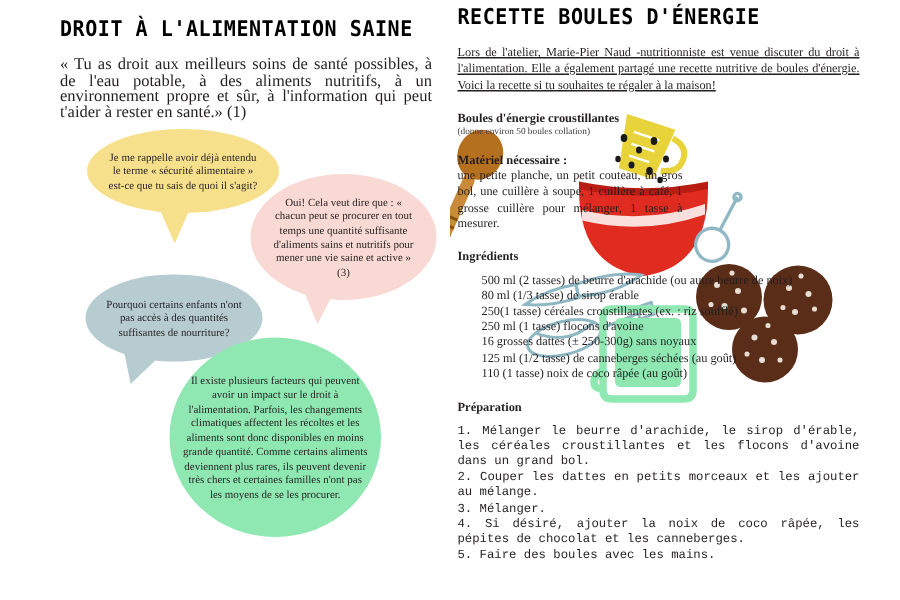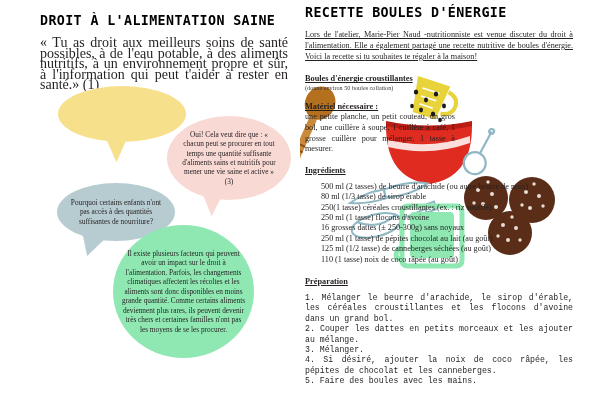--- a/index.html
+++ b/index.html
@@ -25,39 +25,38 @@
     letter-spacing:0.4px;
     color:#000;
     margin:0 0 10px 0;
     white-space:nowrap;
     transform:scaleX(0.92);
     transform-origin:left center;
   }
 
   
   .intro{
-    font-size:14px;
+    font-size:11px;
     line-height:10.6px;
     text-align:justify;
     margin:0;
     color:#231f20;
   }
   .r-intro{
     font-size:8.2px;
     line-height:10.8px;
     text-align:justify;
     margin:0 0 11px 0;
     text-decoration:underline;
   }
   .sub-bold{
     font-size:8.3px;
     font-weight:bold;
     margin:0;
     line-height:11px;
-    text-decoration:underline;
   }
   .sub-small{
     font-size:6.2px;
     margin:0 0 9px 0;
     line-height:8px;
     color:#3a3a3a;
   }
   .mat-block{
     width:150px;
     font-size:8.2px;
@@ -154,20 +153,21 @@
   <div class="col-left">
     <h1 class="heading">DROIT À L'ALIMENTATION SAINE</h1>
     <p class="intro">« Tu as droit aux meilleurs soins de santé possibles, à de l'eau potable, à des aliments nutritifs, à un environnement propre et sûr, à l'information qui peut t'aider à rester en santé.» (1)</p>
   </div>
 
   <div class="bubbles">
 
     <div class="bubble" id="bubble1">
       <div class="bub-shape" style="background: rgb(247, 224, 140);"></div>
       <div class="tail" style="border-top-color: rgb(247, 224, 140);"></div>
+      <div class="txt">Je me rappelle avoir déjà entendu le terme « sécurité alimentaire » est-ce que tu sais de quoi il s'agit?</div>
     </div>
 
     <div class="bubble" id="bubble2">
       <div class="bub-shape" style="background: rgb(248, 217, 212);"></div>
       <div class="tail" style="border-top-color: rgb(248, 217, 212);"></div>
       <div class="txt">Oui! Cela veut dire que : « chacun peut se procurer en tout temps une quantité suffisante d'aliments sains et nutritifs pour mener une vie saine et active » (3)</div>
     </div>
 
     <div class="bubble" id="bubble3">
       <div class="bub-shape" style="background: rgb(183, 204, 209);"></div>
@@ -279,21 +279,20 @@
     <p class="mat-block">une petite planche, un petit couteau, un gros bol, une cuillère à soupe, 1 cuillère à café, 1 grosse cuillère pour mélanger, 1 tasse à mesurer.</p>
 
     <p class="sub-bold">Ingrédients</p>
     <div class="gap-sm"></div>
     <div class="ing-list">
         <div>500 ml (2 tasses) de beurre d'arachide (ou autre beurre de noix)</div>
         <div>80 ml (1/3 tasse) de sirop érable</div>
         <div>250(1 tasse) céréales croustillantes (ex. : riz soufflé)</div>
         <div>250 ml (1 tasse) flocons d'avoine</div>
         <div>16 grosses dattes  (± 250-300g) sans noyaux</div>
-        <div>250 ml (1 tasse) de pépites chocolat au lait (au goût)</div>
         <div>125 ml (1/2 tasse) de canneberges séchées (au goût)</div>
         <div>110 (1 tasse) noix de coco râpée (au goût)</div>
       </div>
 
     <p class="sub-bold">Préparation</p>
     <div class="gap-sm"></div>
     <div class="prep-list">
         <div>1. Mélanger le beurre d'arachide, le sirop d'érable, les céréales croustillantes et les flocons d'avoine dans un grand bol.</div>
         <div>2. Couper les dattes en petits morceaux et les ajouter au mélange.</div>
         <div>3. Mélanger.</div>

